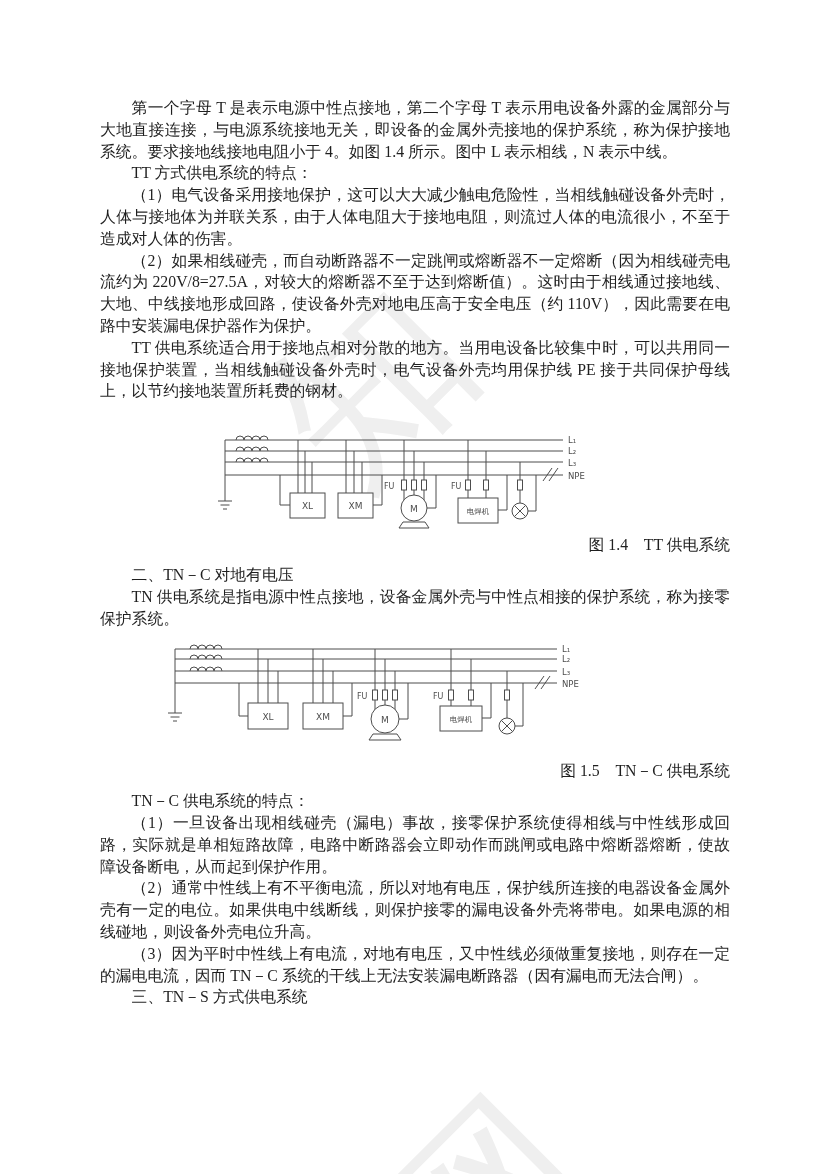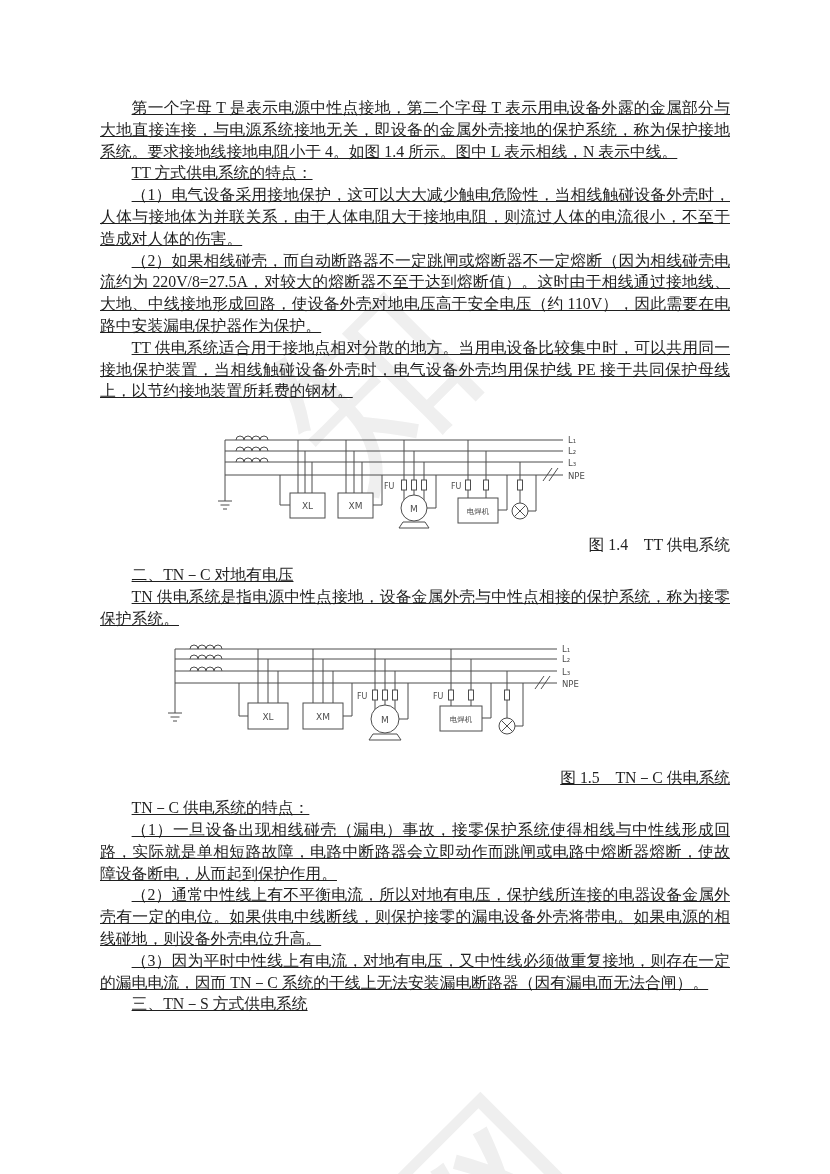--- a/index.html
+++ b/index.html
@@ -30,34 +30,34 @@
   .wm1 { left: 258px; top: 272px; }
   .wm2 { left: 372px; top: 1086px; }
   .content {
     position: relative;
     z-index: 1;
     padding: 97px 100px 0 100px;
     font-size: 15.8px;
     line-height: 21.8px;
     text-align: justify;
   }
-  .content p { text-indent: 2em; text-decoration: underline; }
+  .content p { text-indent: 2em; }
   figure { margin: 0; }
   .fig-block .diagram { display: block; }
   .fig14 { margin: 26px 0 8px 0; }
   .fig14 .diagram { margin-left: 118px; }
   .fig15 { margin: 12px 0 8px 0; }
   .fig15 .diagram { margin-left: 63px; }
   figcaption {
     text-align: right;
     font-size: 15.8px;
     line-height: 21.8px;
   }
   .fig14 figcaption { margin-top: 2px; }
-  .fig15 figcaption { margin-top: 20px; text-decoration: underline; }
+  .fig15 figcaption { margin-top: 13px; }
   svg { overflow: visible; }
   .sch { stroke: #4d4d4d; stroke-width: 1; fill: none; }
   .sch-f { stroke: #4d4d4d; stroke-width: 1; fill: #ffffff; }
   .sch-t {
     fill: #4d4d4d;
     stroke: none;
     font-family: "DejaVu Sans", "Liberation Sans", sans-serif;
   }
 </style>
 </head>

